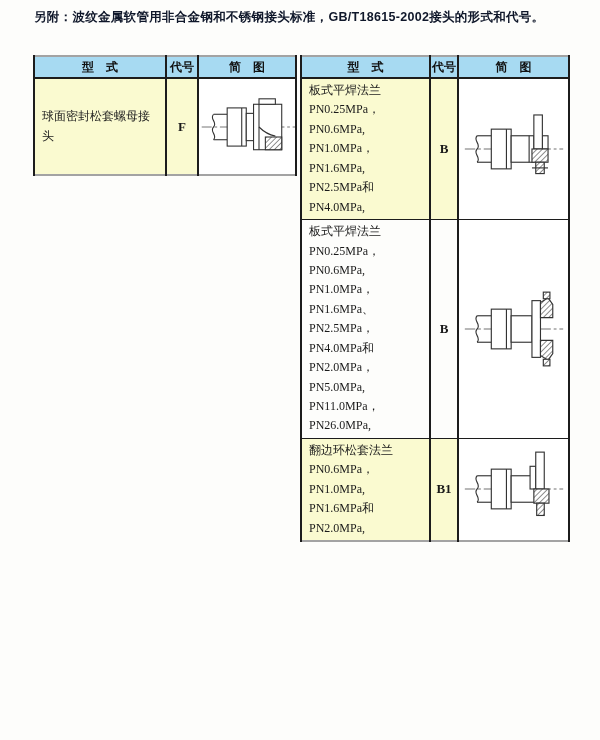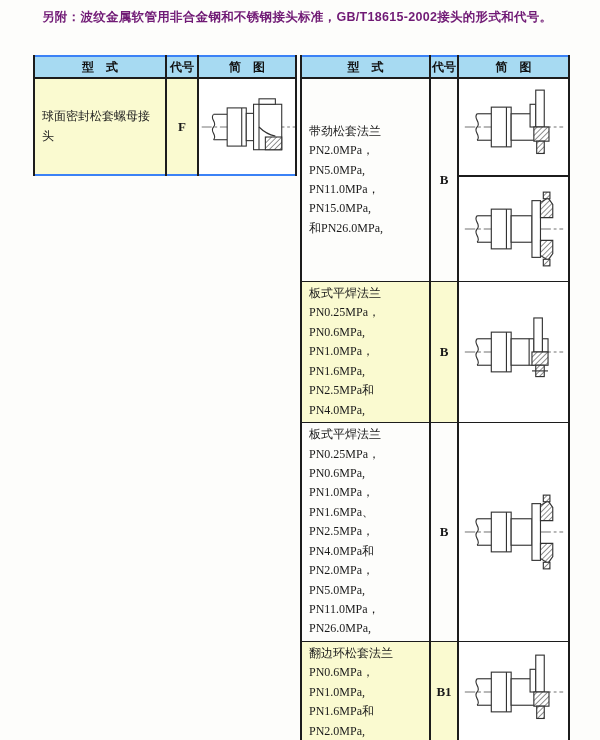--- a/index.html
+++ b/index.html
@@ -1,22 +1,22 @@
 <!DOCTYPE html>
 <html><head>
 <meta charset="utf-8">
 <style>
   html,body{margin:0;padding:0;background:#e8e8e8;}
   .page{position:relative;width:600px;height:740px;background:#fdfdfb;overflow:hidden;
         font-family:"Liberation Serif",serif;color:#1a1a1a;}
   .title{position:absolute;left:34px;top:9px;width:540px;
          font-family:"Liberation Sans",sans-serif;font-weight:bold;font-size:12.5px;
-         letter-spacing:.3px;color:#701a75;margin-left:8px;}
+         letter-spacing:.3px;color:#0f172a;}
   table.fit{border-collapse:collapse;table-layout:fixed;position:absolute;top:55px;
-            border:2px solid #3b82f6;}
+            border:2px solid #a3a3a3;}
   table.lt{left:33px;width:262px;}
   table.rt{left:300px;width:268px;}
   td,th{border-left:2px solid #1c1c1c;border-right:2px solid #1c1c1c;
         border-top:1px solid #1c1c1c;border-bottom:1px solid #1c1c1c;
         padding:0;overflow:hidden;}
   th{background:#a7daf2;border-bottom:2px solid #1c1c1c;height:20px;
      font-family:"Liberation Sans",sans-serif;font-weight:bold;font-size:12px;
      text-align:center;vertical-align:middle;color:#111;}
   td.type{font-size:12px;line-height:1.62;padding:2px 4px 2px 7px;
           vertical-align:middle;white-space:pre-line;text-align:left;}
@@ -114,45 +114,20 @@
         <col style="width:129px">
         <col style="width:28px">
         <col style="width:111px">
       </colgroup>
     <tbody>
         <tr style="height:20px">
       <th>型　式</th>
       <th>代号</th>
       <th>简　图</th>
     </tr>
-    <tr style="height:203px">
-      <td class="type">带劲松套法兰
-PN2.0MPa，PN5.0MPa,
-PN11.0MPa，PN15.0MPa,
-和PN26.0MPa,</td>
-      <td class="code">B</td>
-      <td class="diag">
-        <div class="dstack">
-          <div class="sub" style="height:96px">
-            <svg class="d" width="104" height="90" viewBox="0 0 110 80">
-              <use href="#cline"></use>
-                  <use href="#hose"></use>
-                  <use href="#flg3"></use>
-            </svg>
-          </div>
-          <div class="sub" style="height:104px">
-            <svg class="d" width="104" height="96" viewBox="0 0 110 80">
-              <use href="#cline"></use>
-                  <use href="#hose"></use>
-                  <use href="#flg2"></use>
-            </svg>
-          </div>
-        </div>
-      </td>
-    </tr>
     <tr style="height:105px">
       <td class="type hl">板式平焊法兰
 PN0.25MPa，PN0.6MPa,
 PN1.0MPa，PN1.6MPa,
 PN2.5MPa和PN4.0MPa,</td>
       <td class="code hl">B</td>
       <td class="diag">
         <svg class="d" width="104" height="94" viewBox="0 0 110 80">
           <use href="#cline"></use>
               <use href="#hose"></use>

